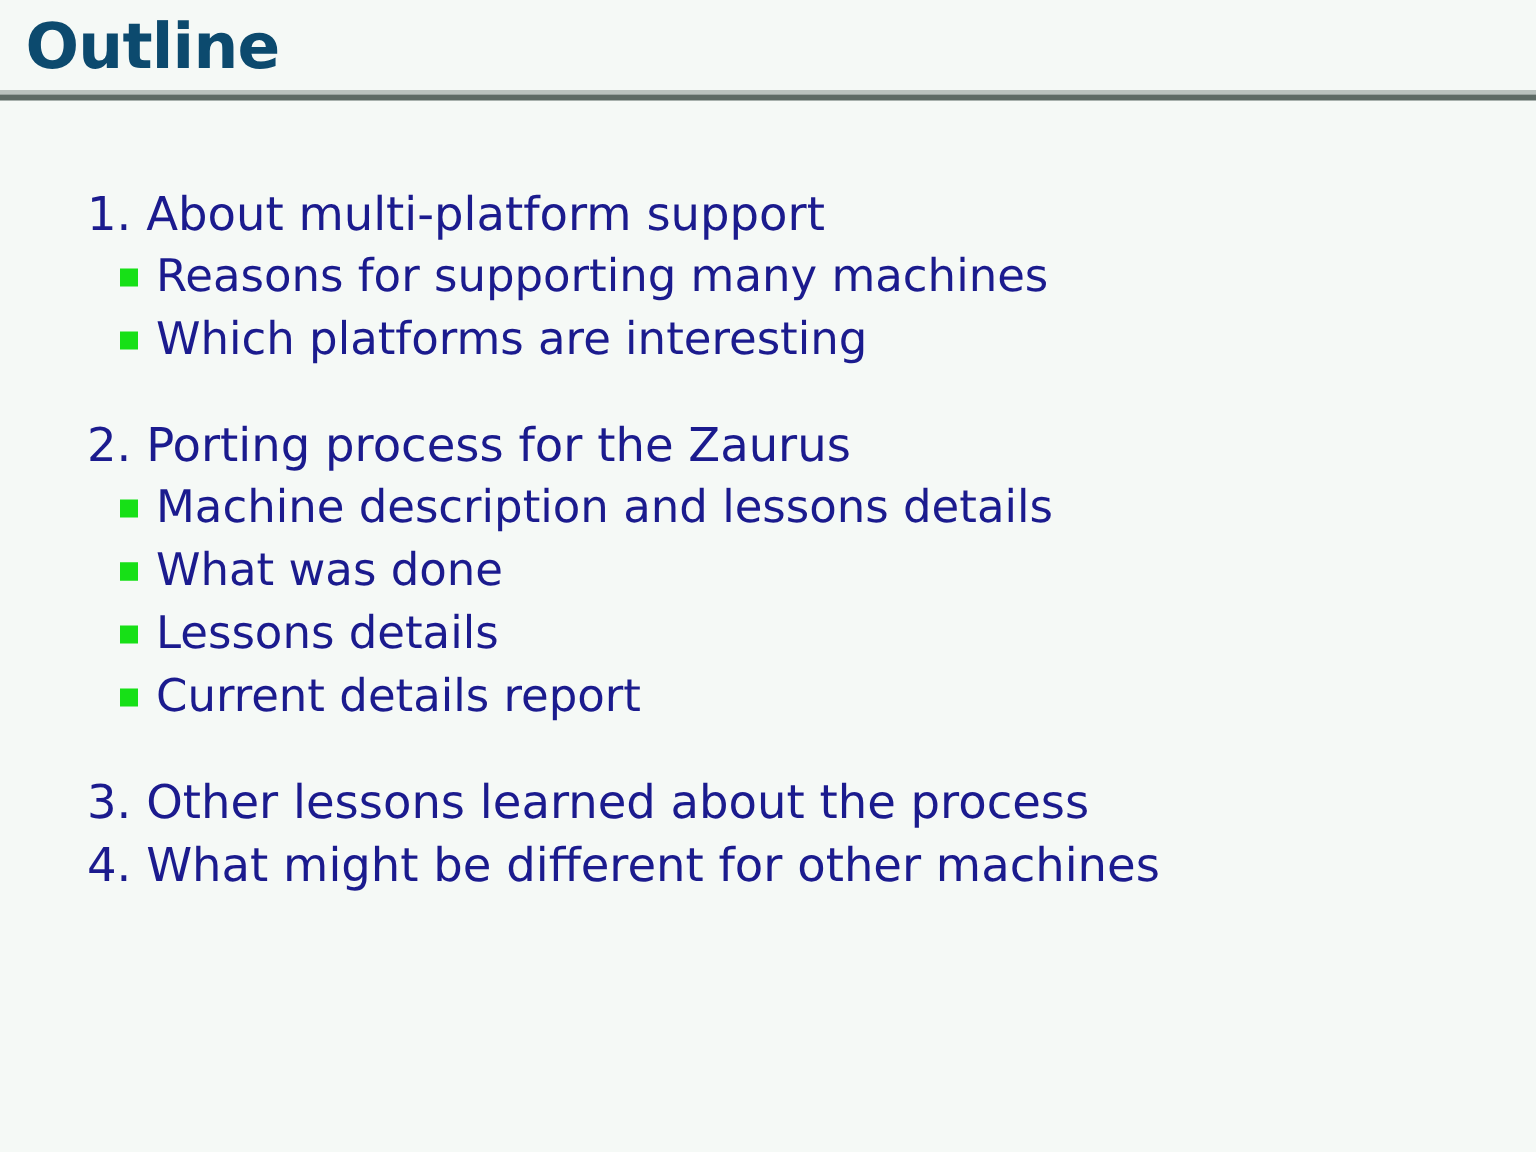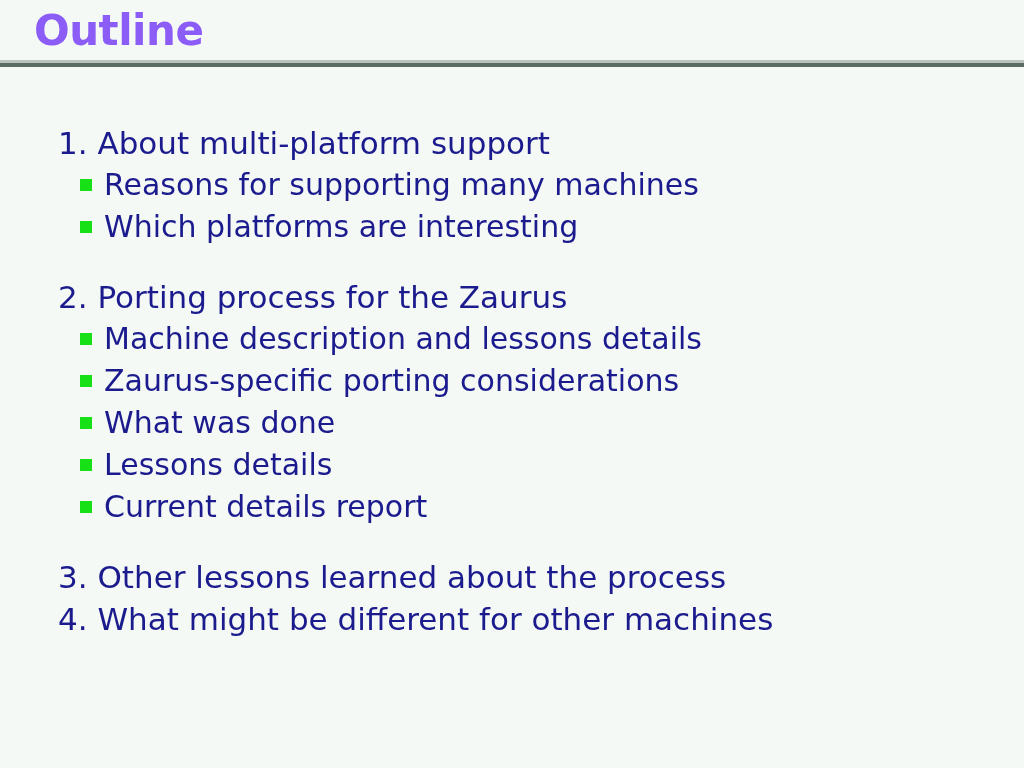--- a/index.html
+++ b/index.html
@@ -27,27 +27,27 @@
   .title-block {
     position: absolute;
     left: 0;
     top: 0;
     width: 1024px;
     height: 72px;
   }
 
   .slide-title {
     position: absolute;
-    left: 34px;
+    left: 17px;
     top: 6px;
     font-family: "DejaVu Sans", sans-serif;
     font-size: 42px;
     font-weight: bold;
     letter-spacing: -0.5px;
-    color: #8b5cf6;
+    color: #0c4a6e;
     line-height: 50px;
     white-space: nowrap;
   }
 
   .title-rule {
     position: absolute;
     left: 0;
     top: 60px;
     width: 1024px;
     height: 7px;
@@ -156,21 +156,20 @@
 
     <div class="outline-section">
       <div class="section-heading">2. Porting process for the Zaurus</div>
       <ul class="sub-list">
         <li class="sub-item">
           <span class="bullet-square"></span>
           <span>Machine description and lessons details</span>
         </li>
         <li class="sub-item">
           <span class="bullet-square"></span>
-          <span>Zaurus-specific porting considerations</span>
         </li>
         <li class="sub-item">
           <span class="bullet-square"></span>
           <span>What was done</span>
         </li>
         <li class="sub-item">
           <span class="bullet-square"></span>
           <span>Lessons details</span>
         </li>
         <li class="sub-item">

